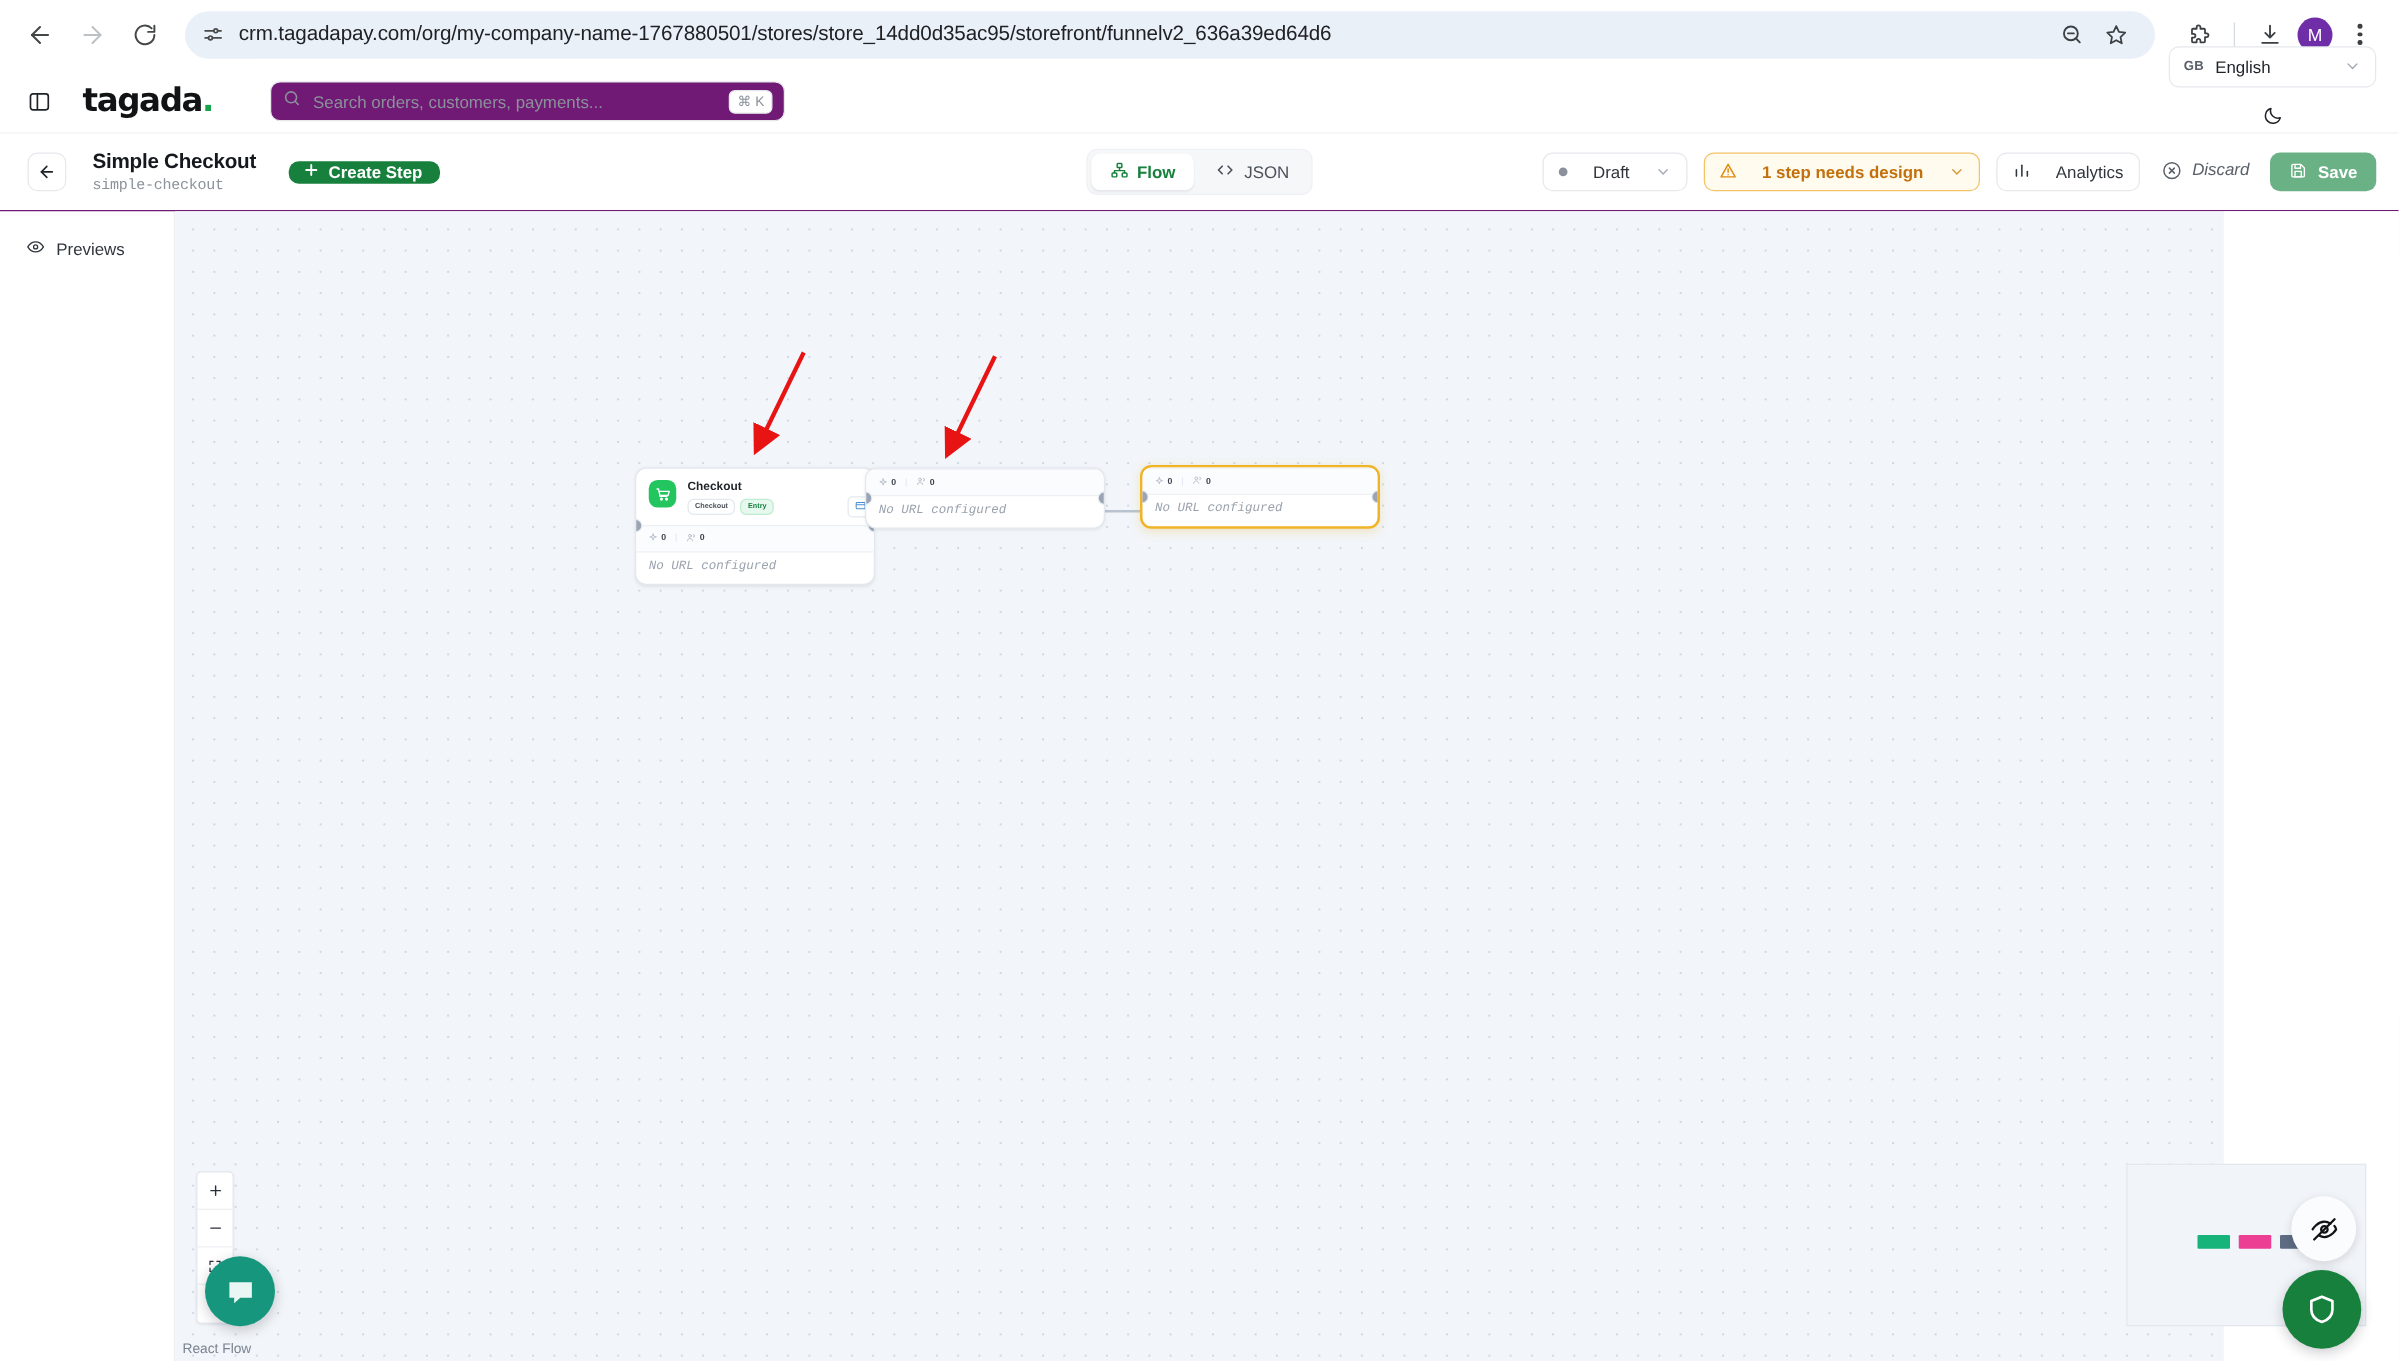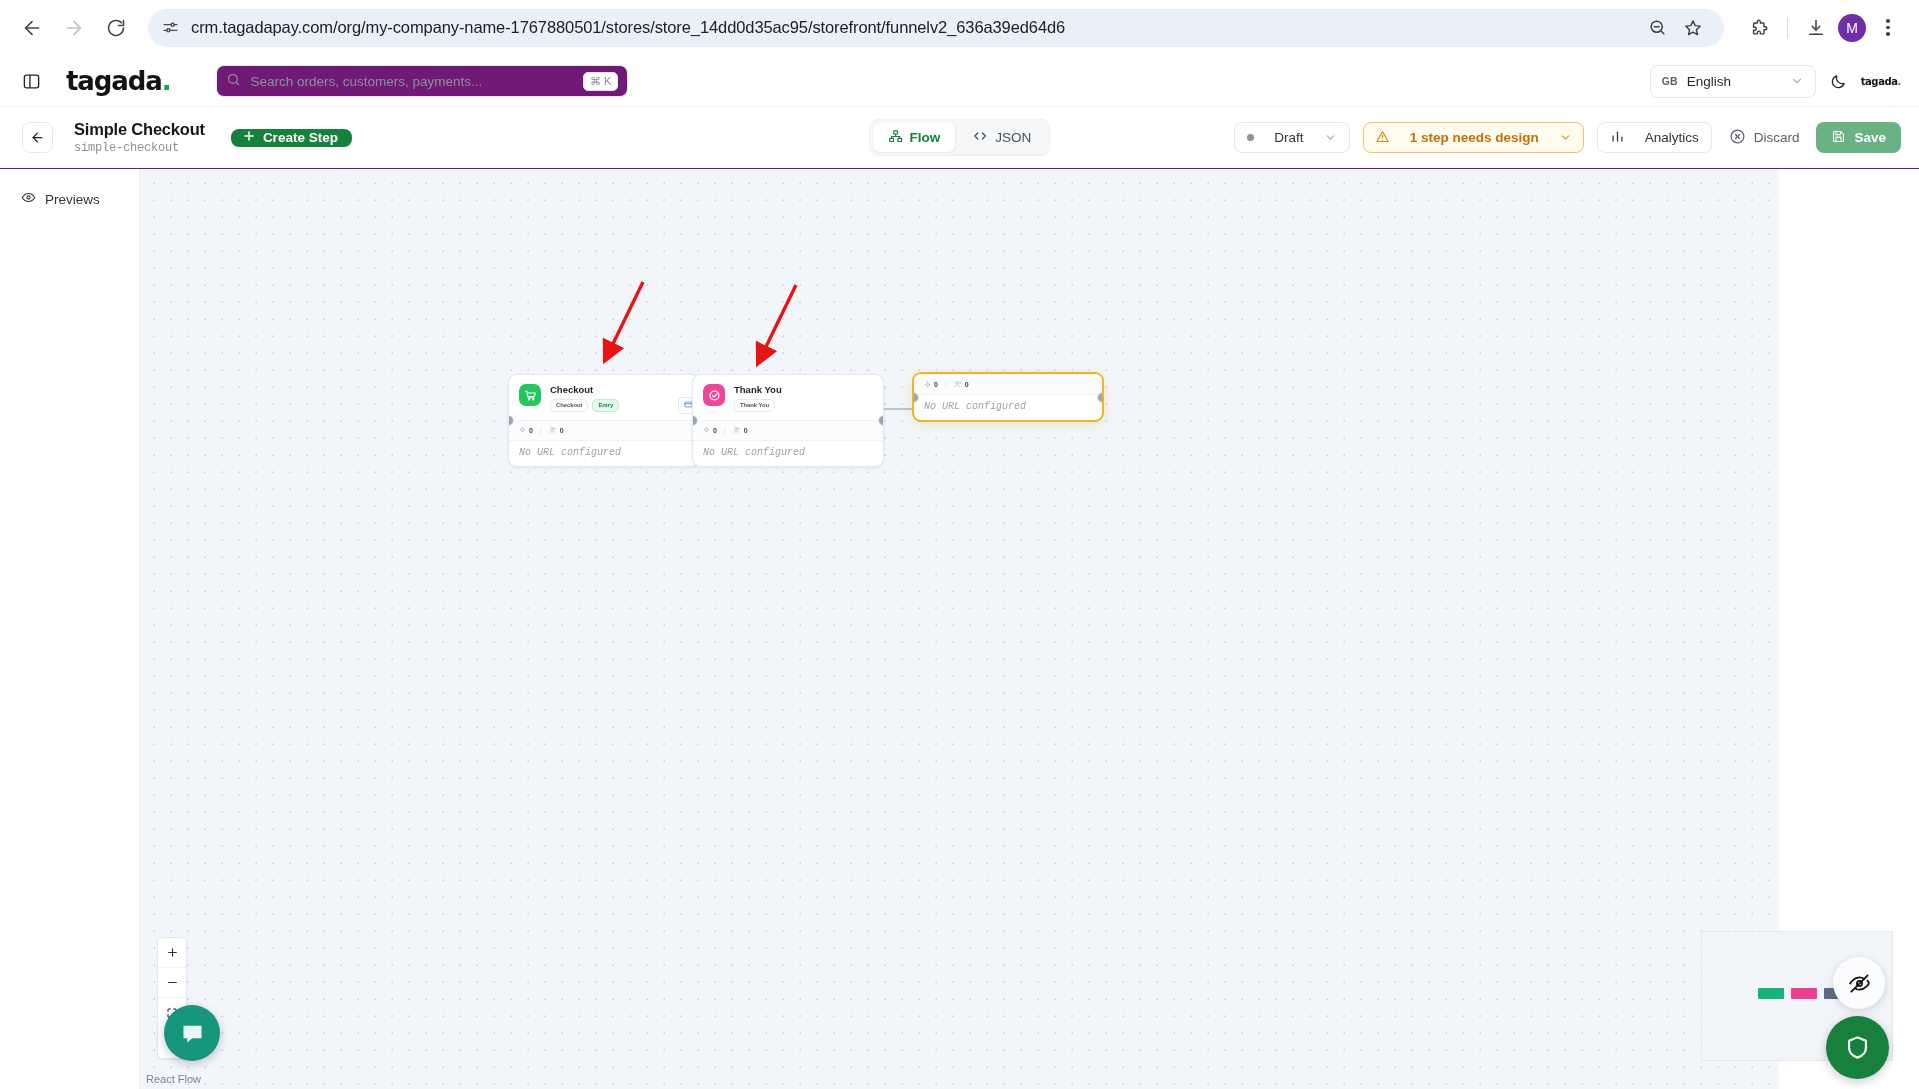--- a/index.html
+++ b/index.html
@@ -81,21 +81,21 @@
     width: 412px; height: 32px; margin-left: 32px;
     border: 1px solid #e6e8ec; border-radius: 8px;
     background: #701a75;
     display: flex; align-items: center; padding: 0 9px; gap: 9px; flex: none;
   }
   .search-box .ph { font-size: 13.5px; color: #8b919a; flex: 1; }
   .kbd {
     border: 1px solid #e6e8ec; border-radius: 5px;
     font-size: 11px; color: #8b919a; padding: 2px 6px; background: #fff;
   }
-  .header-right { margin-left: auto; display: flex; align-items: center; gap: 14px; }
+  .header-right { margin-left: auto; display: flex; align-items: center; gap: 14px; flex-direction: column; }
   .lang-select {
     width: 166px; height: 33px;
     border: 1px solid #e6e8ec; border-radius: 8px; background: #fff;
     display: flex; align-items: center; padding: 0 11px; gap: 9px;
   }
   .lang-code { font-size: 10.5px; font-weight: 700; color: #5b6069; letter-spacing: .2px; }
   .lang-name { font-size: 13.5px; color: #1f2328; }
   .chev { margin-left: auto; color: #a6acb5; display: flex; }
   .moon { color: #1f2328; display: flex; }
   .mini-logo {
@@ -142,21 +142,21 @@
   .pill {
     height: 31px; border: 1px solid #e6e8ec; border-radius: 8px; background: #fff;
     display: flex; align-items: center; gap: 20px; padding: 0 12px;
     font-size: 13.5px; color: #30353c; font-weight: 500;
   }
   .status-dot { width: 7px; height: 7px; border-radius: 50%; background: #8b919a; }
   .pill.warn {
     border-color: #f2c268; background: #fffbef; color: #c2710d; font-weight: 700;
     padding: 0 11px;
   }
-  .discard { display: flex; align-items: center; gap: 8px; font-size: 13.5px; color: #5b6069; padding: 0 4px; }
+  .discard { display: flex; gap: 8px; font-size: 13.5px; color: #5b6069; padding: 0 4px; font-style: italic; }
   .save-btn {
     height: 31px; background: #6ab185; color: #fff; border-radius: 8px;
     display: flex; align-items: center; gap: 8px; padding: 0 15px;
     font-size: 13.5px; font-weight: 700;
   }
 
   
   .workspace { display: flex; height: calc(1089px - 56px - 51px - 62px); width: 100%; }
   .left-rail {
     width: 140px; flex: none; background: #ffffff;
@@ -580,34 +580,20 @@
             <rect x="2.5" y="5.5" width="19" height="13" rx="2"></rect>
             <path d="M2.5 10h19"></path>
           </svg>
       </span>
       <span>Paid</span>
     </div>
 
     <div class="node" style="left:552px;top:205px;">
       <div class="handle left"></div>
       <div class="handle right"></div>
-      <div class="node-head">
-        <div class="node-icon pink">
-          <svg width="13" height="13" viewBox="0 0 24 24" fill="none" stroke="#fff" stroke-width="2.2" stroke-linecap="round" stroke-linejoin="round">
-              <circle cx="12" cy="12" r="8.2"></circle>
-              <path d="M8.4 12.3l2.6 2.6 5-5.4"></path>
-            </svg>
-        </div>
-        <div>
-          <div class="node-title">Thank You</div>
-          <div class="badges">
-            <span class="badge">Thank You</span>
-          </div>
-        </div>
-      </div>
       <div class="node-stats">
         <span class="stat">
           <span>
             <svg width="7" height="7" viewBox="0 0 24 24" fill="none" stroke="#b4bcc7" stroke-width="2.4" stroke-linejoin="round">
                 <path d="M12 3l2 7 7 2-7 2-2 7-2-7-7-2 7-2z"></path>
               </svg>
           </span>
           <b>0</b>
         </span>
         <span class="sep">|</span>

